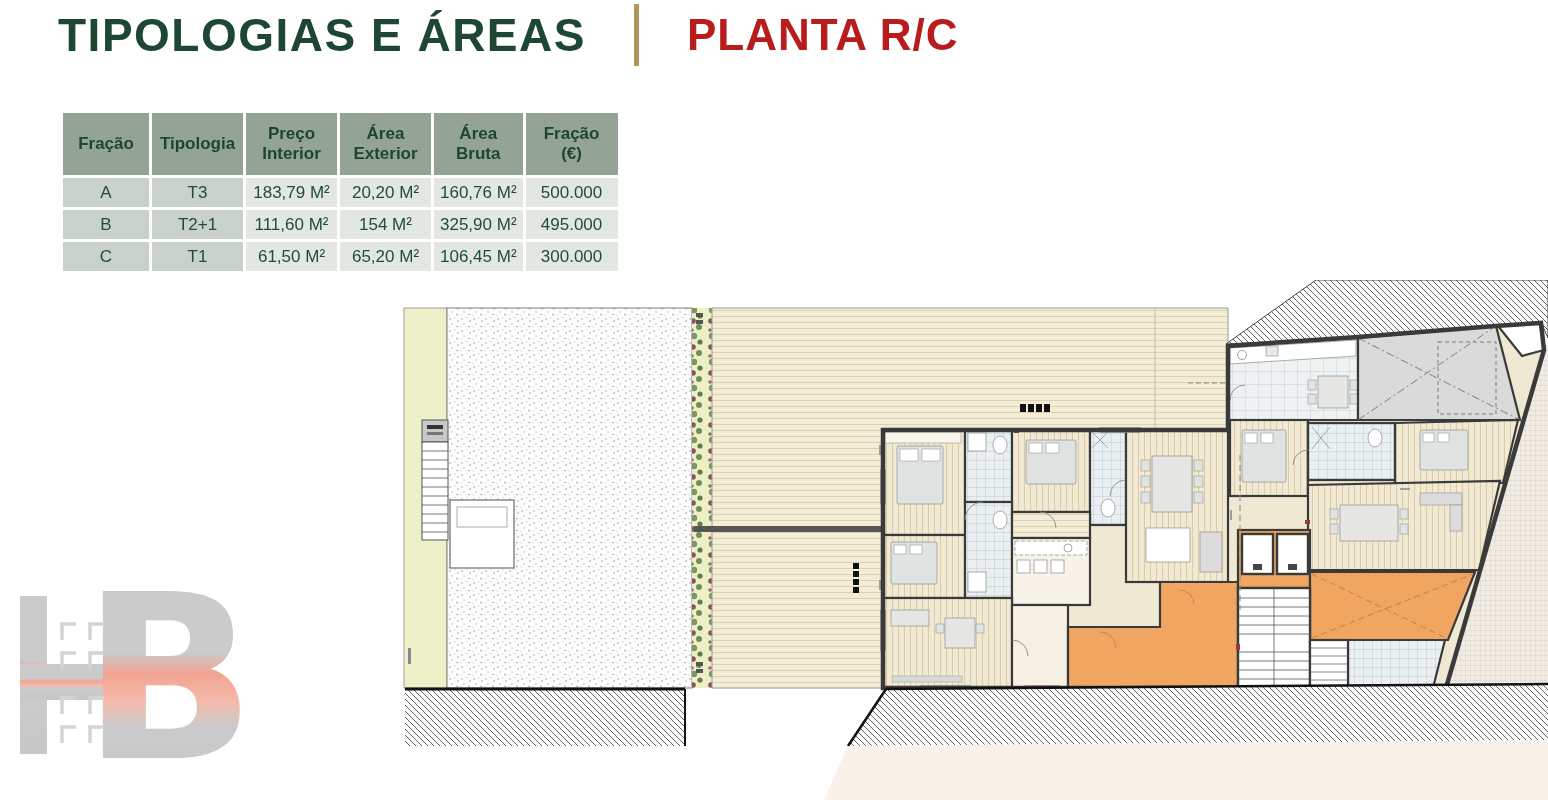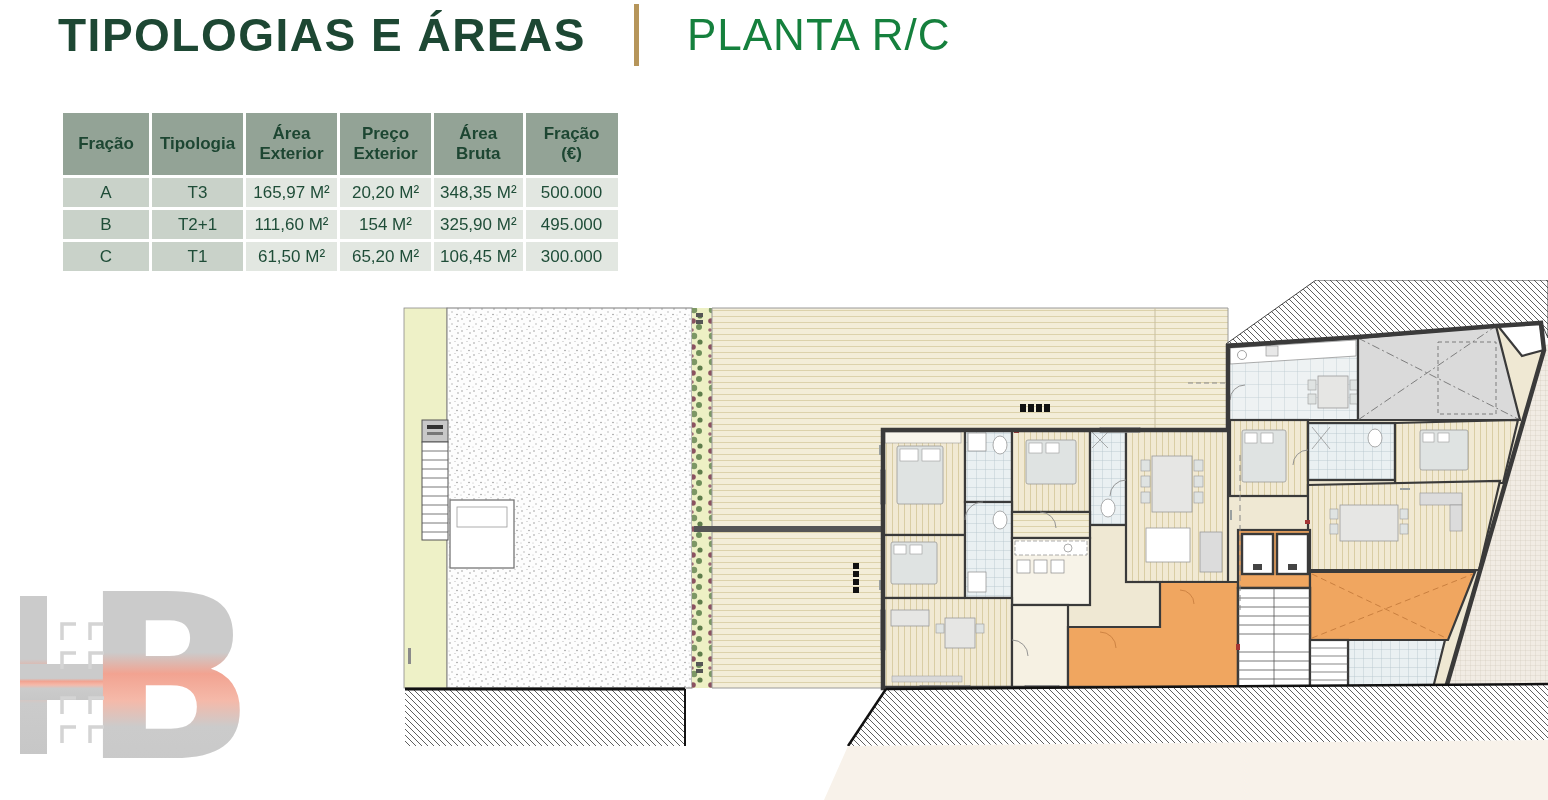--- a/index.html
+++ b/index.html
@@ -3,21 +3,21 @@
 <meta charset="utf-8">
 <style>
   html,body{margin:0;padding:0}
   body{
     width:1548px;height:800px;background:#ffffff;position:relative;overflow:hidden;
     font-family:"Liberation Sans",sans-serif;
   }
   .header{position:absolute;left:58px;top:4px;display:flex;align-items:center;gap:48px}
   .title{font-size:46px;font-weight:bold;color:#1d4733;letter-spacing:1.5px;white-space:nowrap}
   .gold-divider{width:5px;height:62px;background:#b6955a}
-  .plan-title{font-size:44px;font-weight:400;color:#15803d;letter-spacing:1px;white-space:nowrap}
+  .plan-title{font-size:44px;font-weight:700;color:#b91c1c;letter-spacing:1px;white-space:nowrap}
 
   table.areas{position:absolute;left:60px;top:110px;border-collapse:separate;border-spacing:3px}
   table.areas th{
     background:#93a396;color:#1d4632;font-size:17px;font-weight:bold;
     padding:4px 6px;line-height:1.2;height:54px;vertical-align:middle;
   }
   table.areas td{
     font-size:17px;color:#1f4d38;text-align:center;height:29px;padding:0 6px;white-space:nowrap;
   }
   td.lab{background:#c9d2c9}
@@ -42,33 +42,33 @@
       <col class="c-tip">
       <col class="c-ai">
       <col class="c-ae">
       <col class="c-ab">
       <col class="c-pr">
   </colgroup>
   <thead>
     <tr>
       <th>Fração</th>
       <th>Tipologia</th>
+      <th>Preço Interior</th>
       <th>Área Exterior</th>
-      <th>Preço Exterior</th>
       <th>Área Bruta</th>
       <th>Fração (€)</th>
     </tr>
   </thead>
   <tbody>
     <tr>
       <td class="lab">A</td>
       <td class="lab">T3</td>
-      <td class="val">165,97 M²</td>
+      <td class="val">183,79 M²</td>
       <td class="val">20,20 M²</td>
-      <td class="val">348,35 M²</td>
+      <td class="val">160,76 M²</td>
       <td class="val">500.000</td>
     </tr>
     <tr>
       <td class="lab">B</td>
       <td class="lab">T2+1</td>
       <td class="val">111,60 M²</td>
       <td class="val">154 M²</td>
       <td class="val">325,90 M²</td>
       <td class="val">495.000</td>
     </tr>

